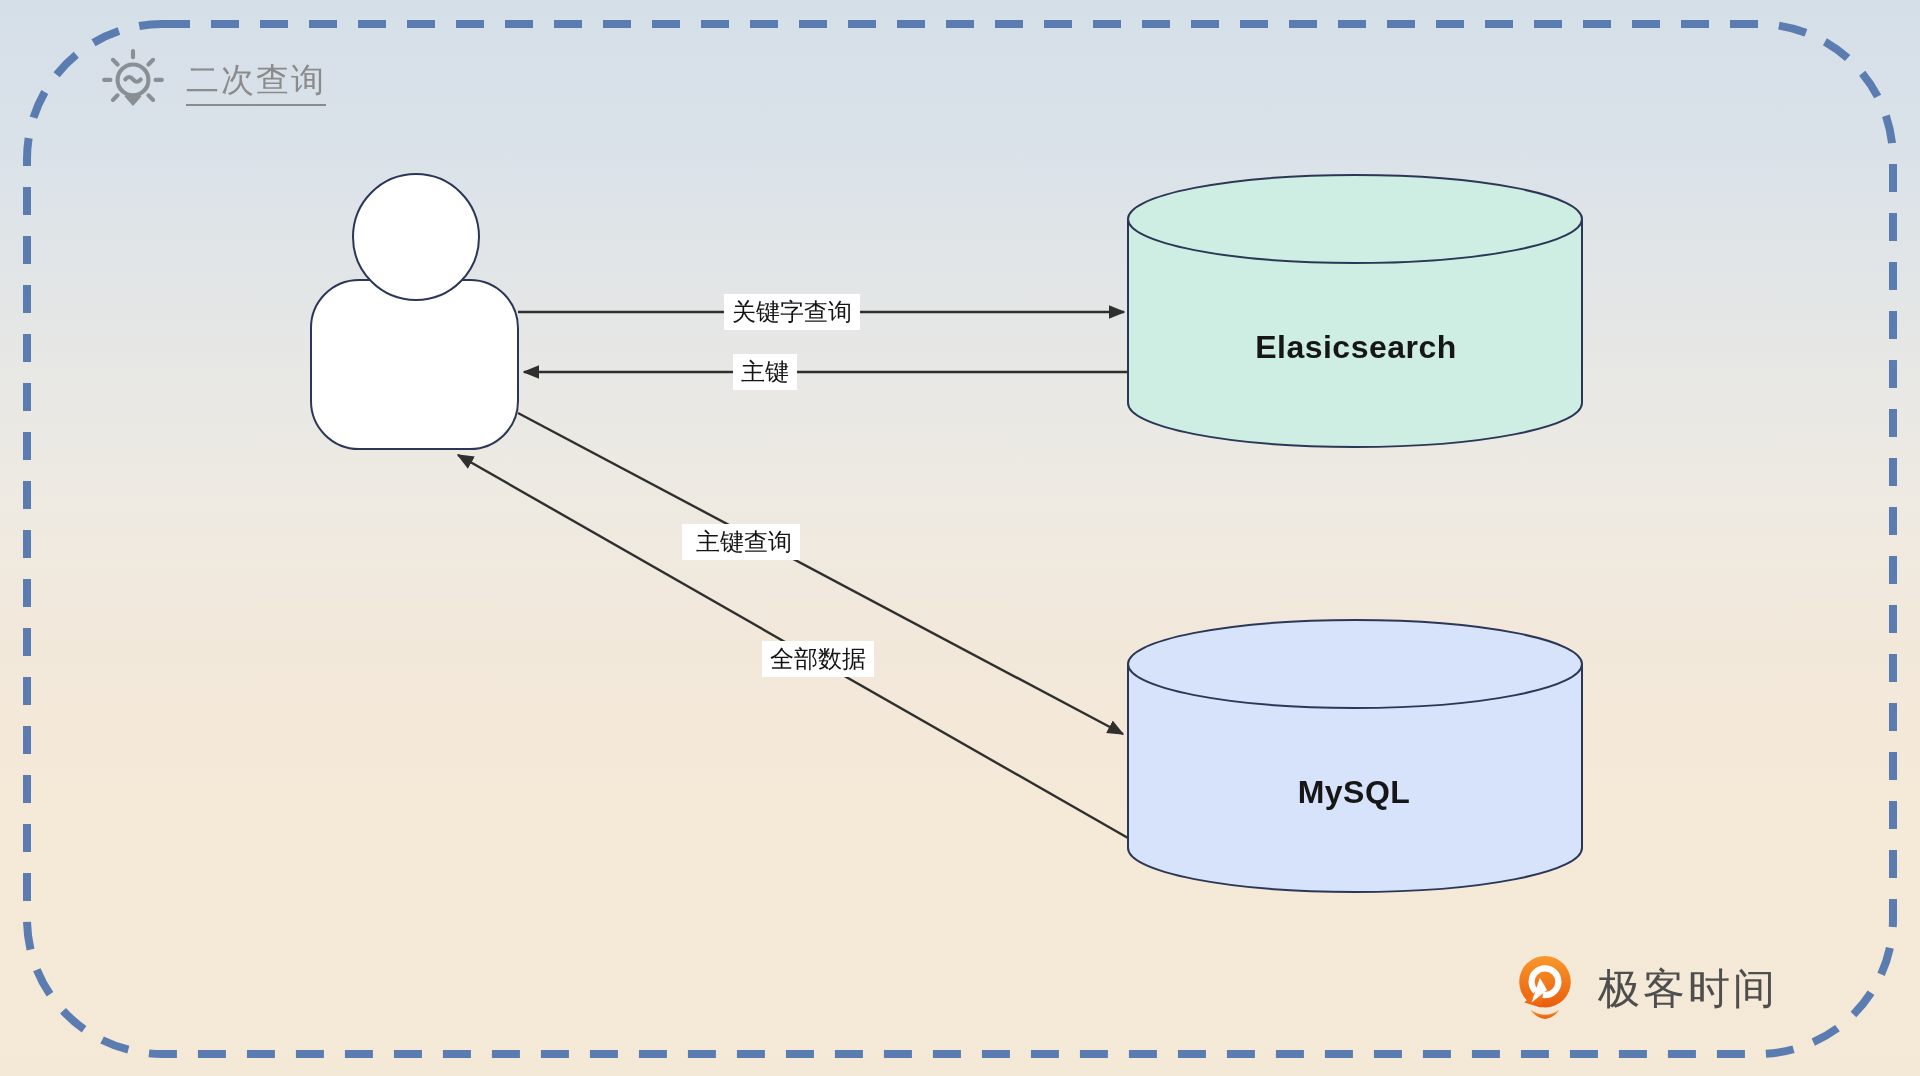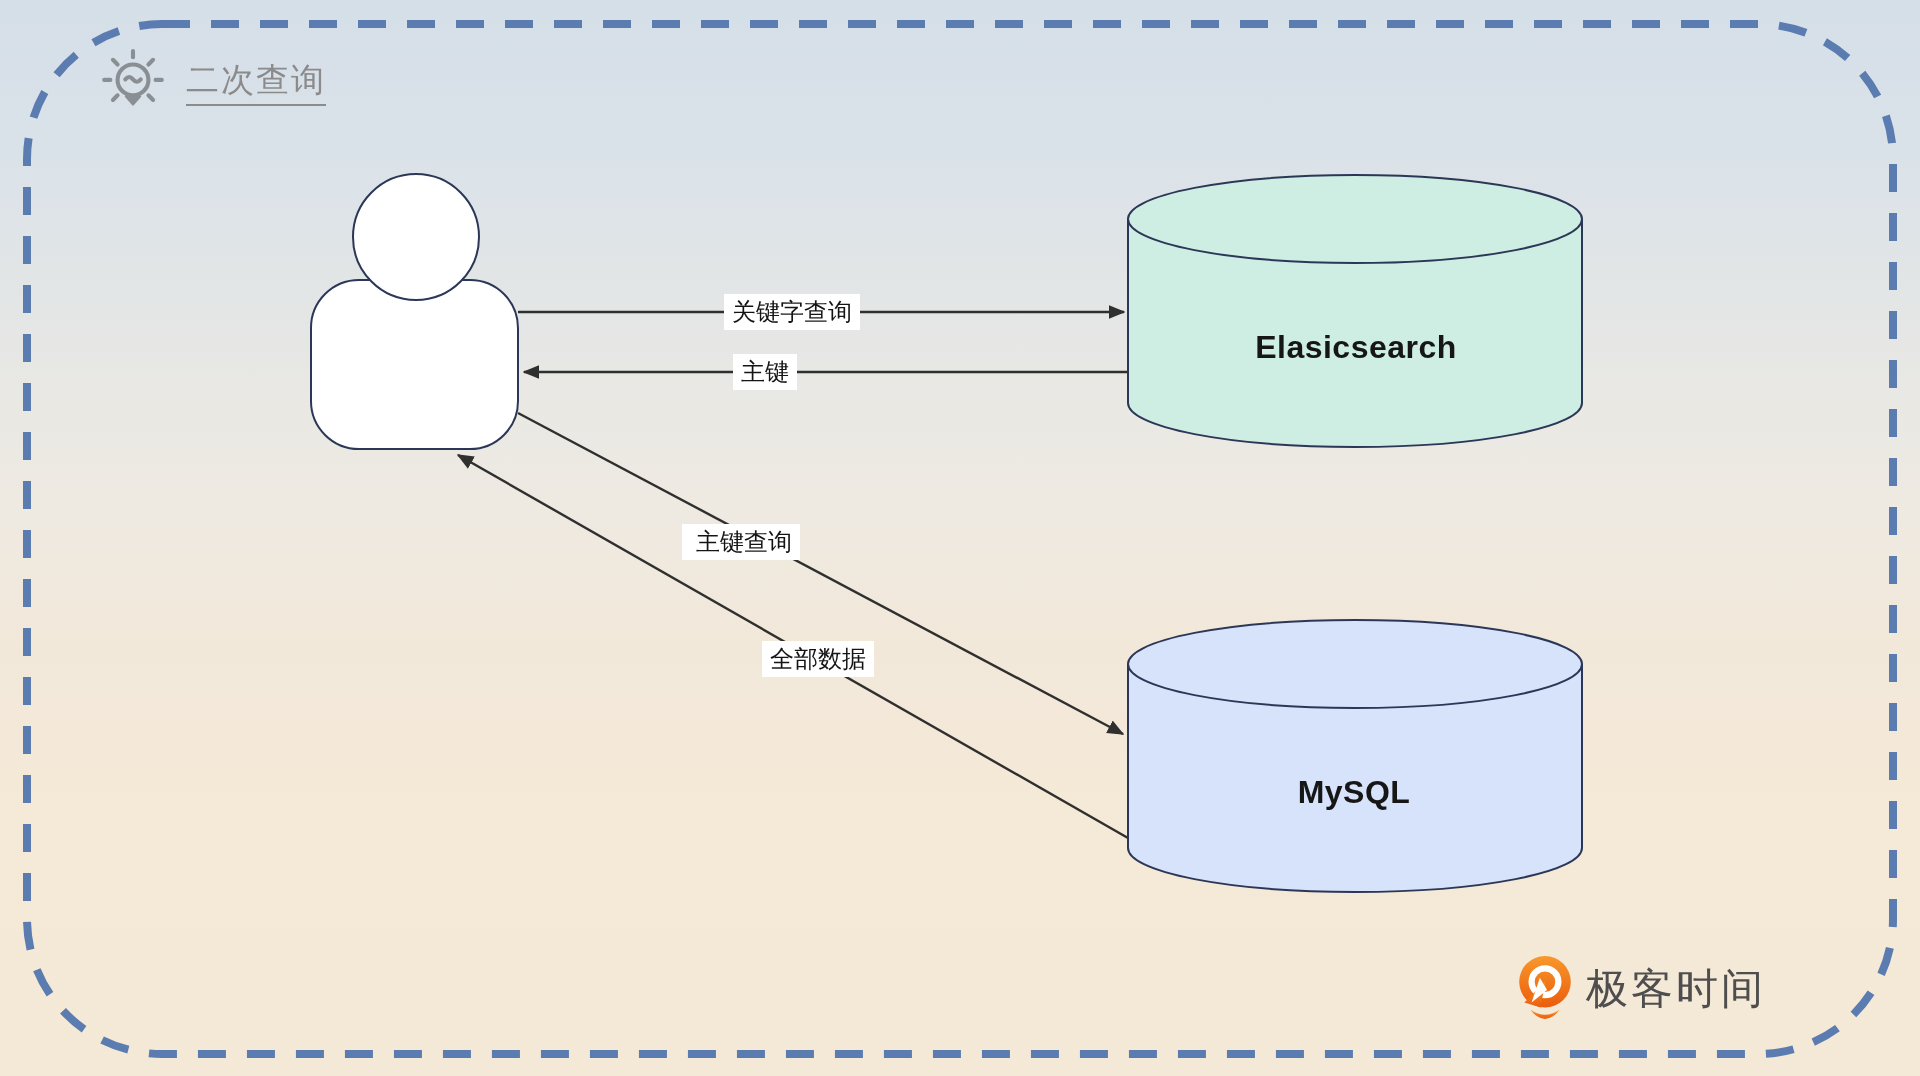--- a/index.html
+++ b/index.html
@@ -69,21 +69,21 @@
   .lbl-es{left:1356px;top:347px;font-size:32px;}
   .lbl-mysql{left:1354px;top:792px;font-size:32px;}
 
   
   .brand{
     position:absolute;left:1518px;top:956px;
     display:flex;align-items:center;
   }
   .brand-icon{width:54px;height:66px;flex:0 0 auto;}
   .brand-text{
-    margin-left:14px;
+    margin-left:26px;
     font-size:42px;
     font-weight:500;
     color:#4e4e4e;
     letter-spacing:3px;
     white-space:nowrap;
   }
 </style>
 </head>
 <body>
 

